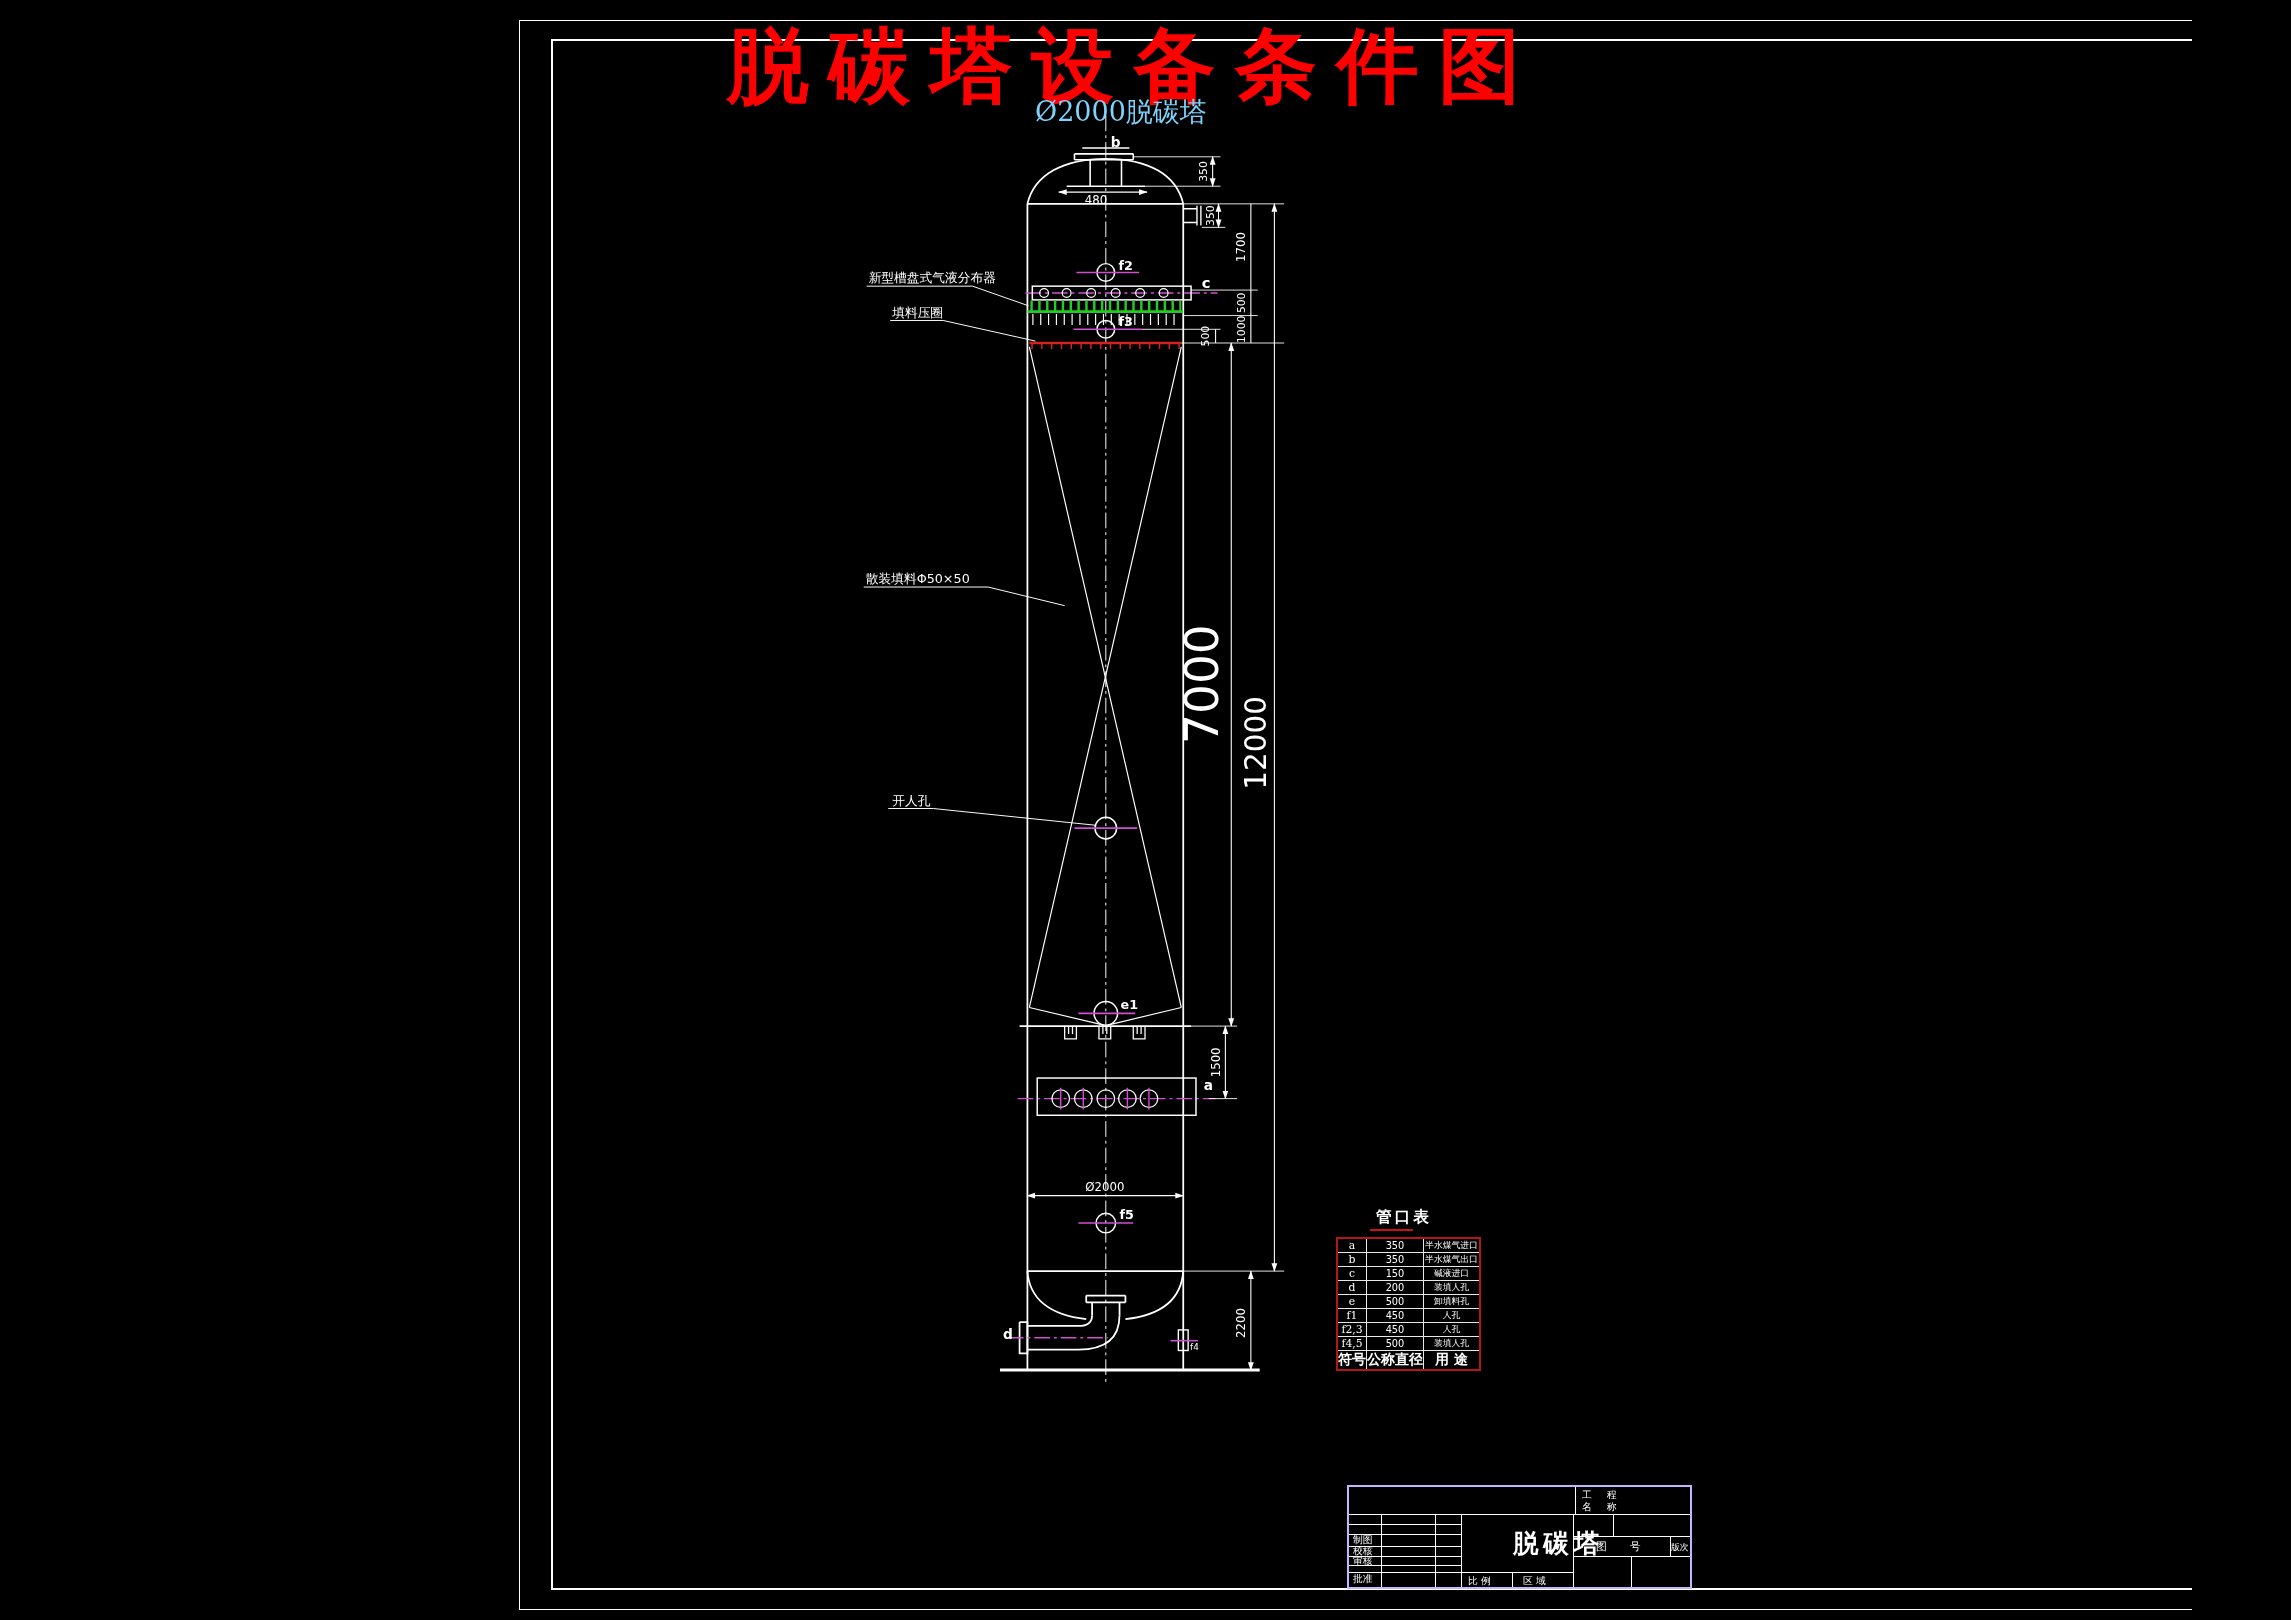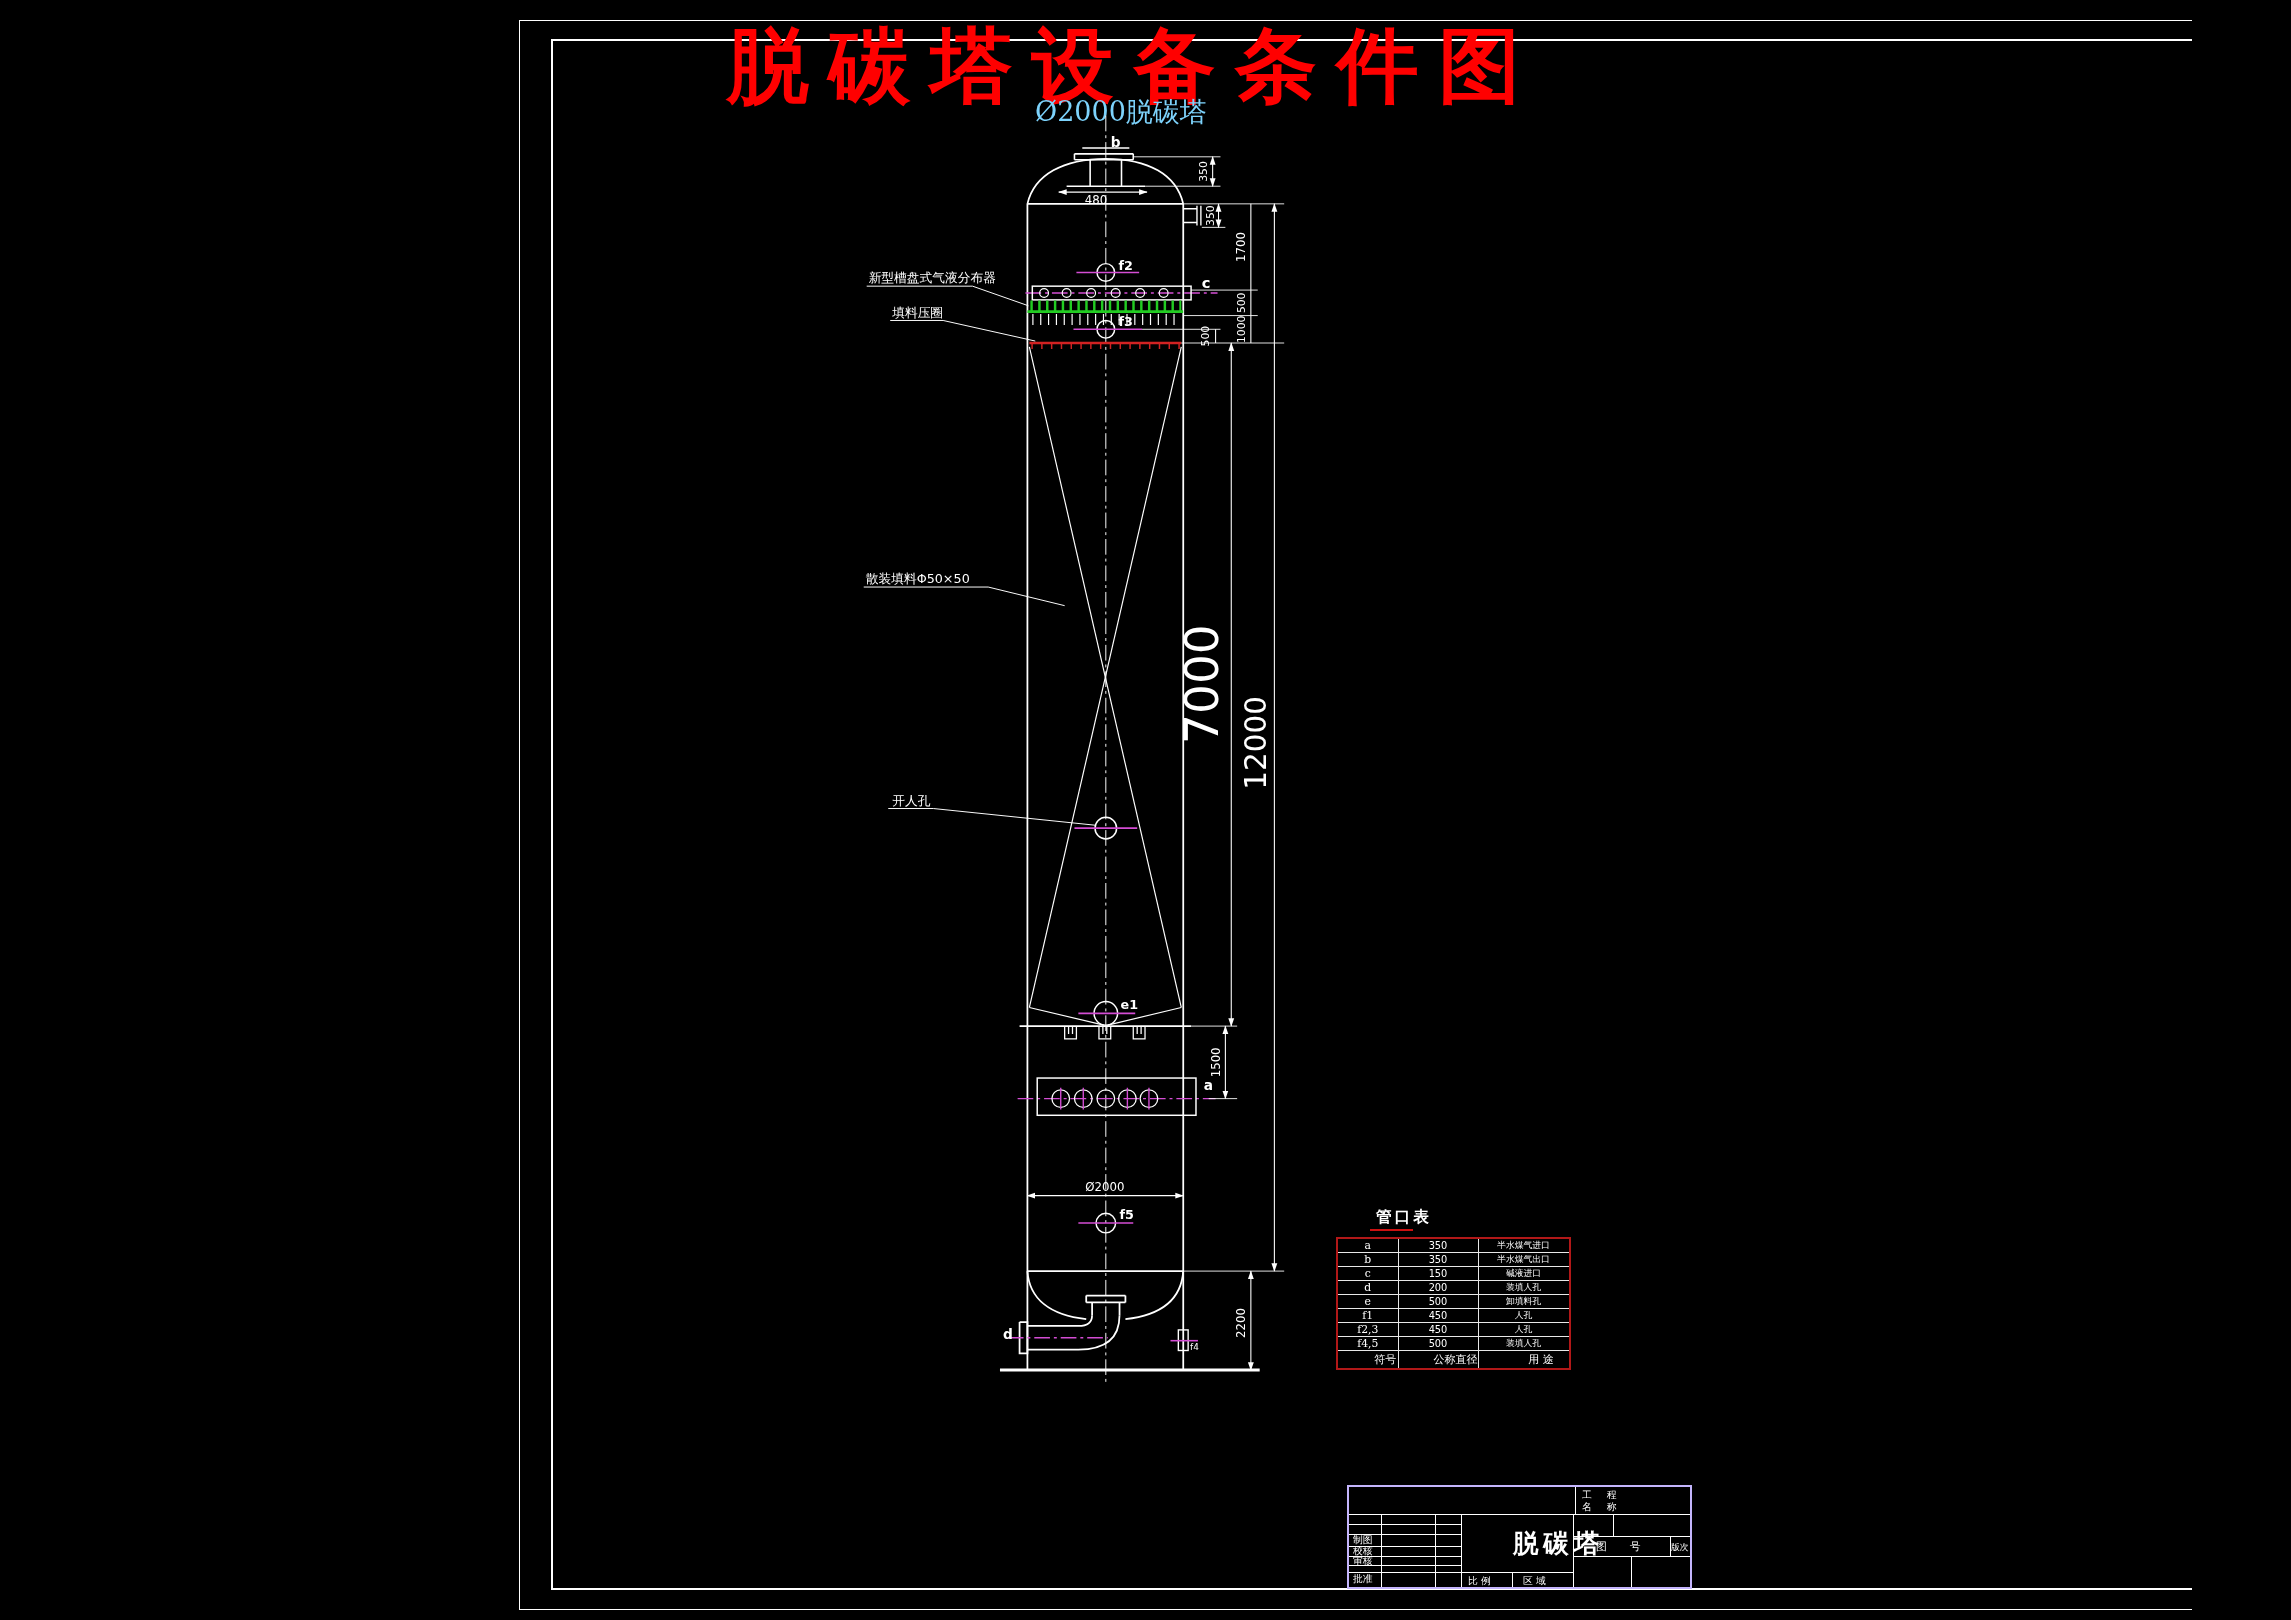--- a/index.html
+++ b/index.html
@@ -22,21 +22,21 @@
   .ntable-underline{position:absolute;left:1370px;top:1229px;width:43px;height:2px;background:#c11;}
   table.ntable{position:absolute;left:1336px;top:1237px;border-collapse:collapse;
                border:2px solid #b21818;table-layout:fixed;}
   table.ntable td{border:1px solid #e8e8e8;color:#fff;text-align:center;padding:0;
                   overflow:hidden;white-space:nowrap;}
   td.c-sym{width:24.5px;font-size:10.8px;font-family:"DejaVu Serif",serif;}
   td.c-dn{width:39px;font-size:9.8px;}
   td.c-use{width:55px;font-size:8.8px;}
   tr.nrow{height:13.7px;}
   tr.nfoot{height:18.6px;}
-  tr.nfoot td{font-size:11px;font-weight:normal;padding-left:35px;}
+  tr.nfoot td{font-size:14px;font-weight:bold;}
   
   .tblock{position:absolute;left:1347px;top:1485px;width:341px;height:100px;
           border:2px solid #c4b5fd;font-size:9.8px;}
   .tb-line{position:absolute;background:#fff;}
   .tb-text{position:absolute;color:#fff;white-space:nowrap;}
   .tb-center{position:absolute;left:112px;top:27.4px;width:113px;height:58px;
              display:flex;align-items:center;justify-content:center;
              font-size:25.5px;font-weight:bold;letter-spacing:4.9px;margin-left:41px;}
 </style>
 </head>

